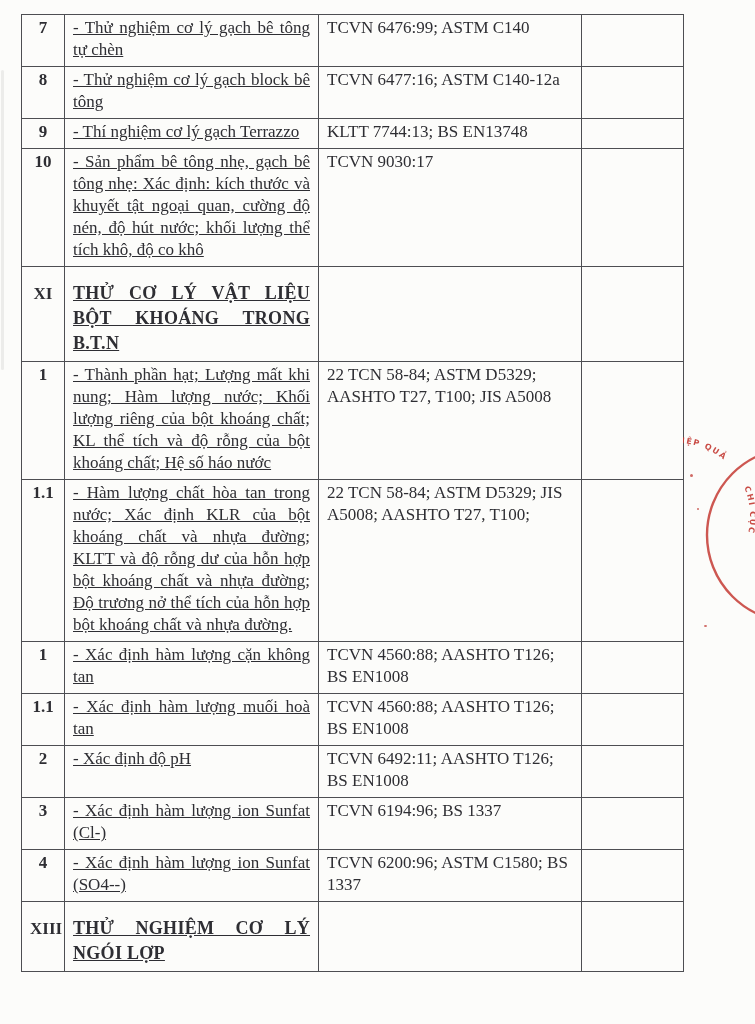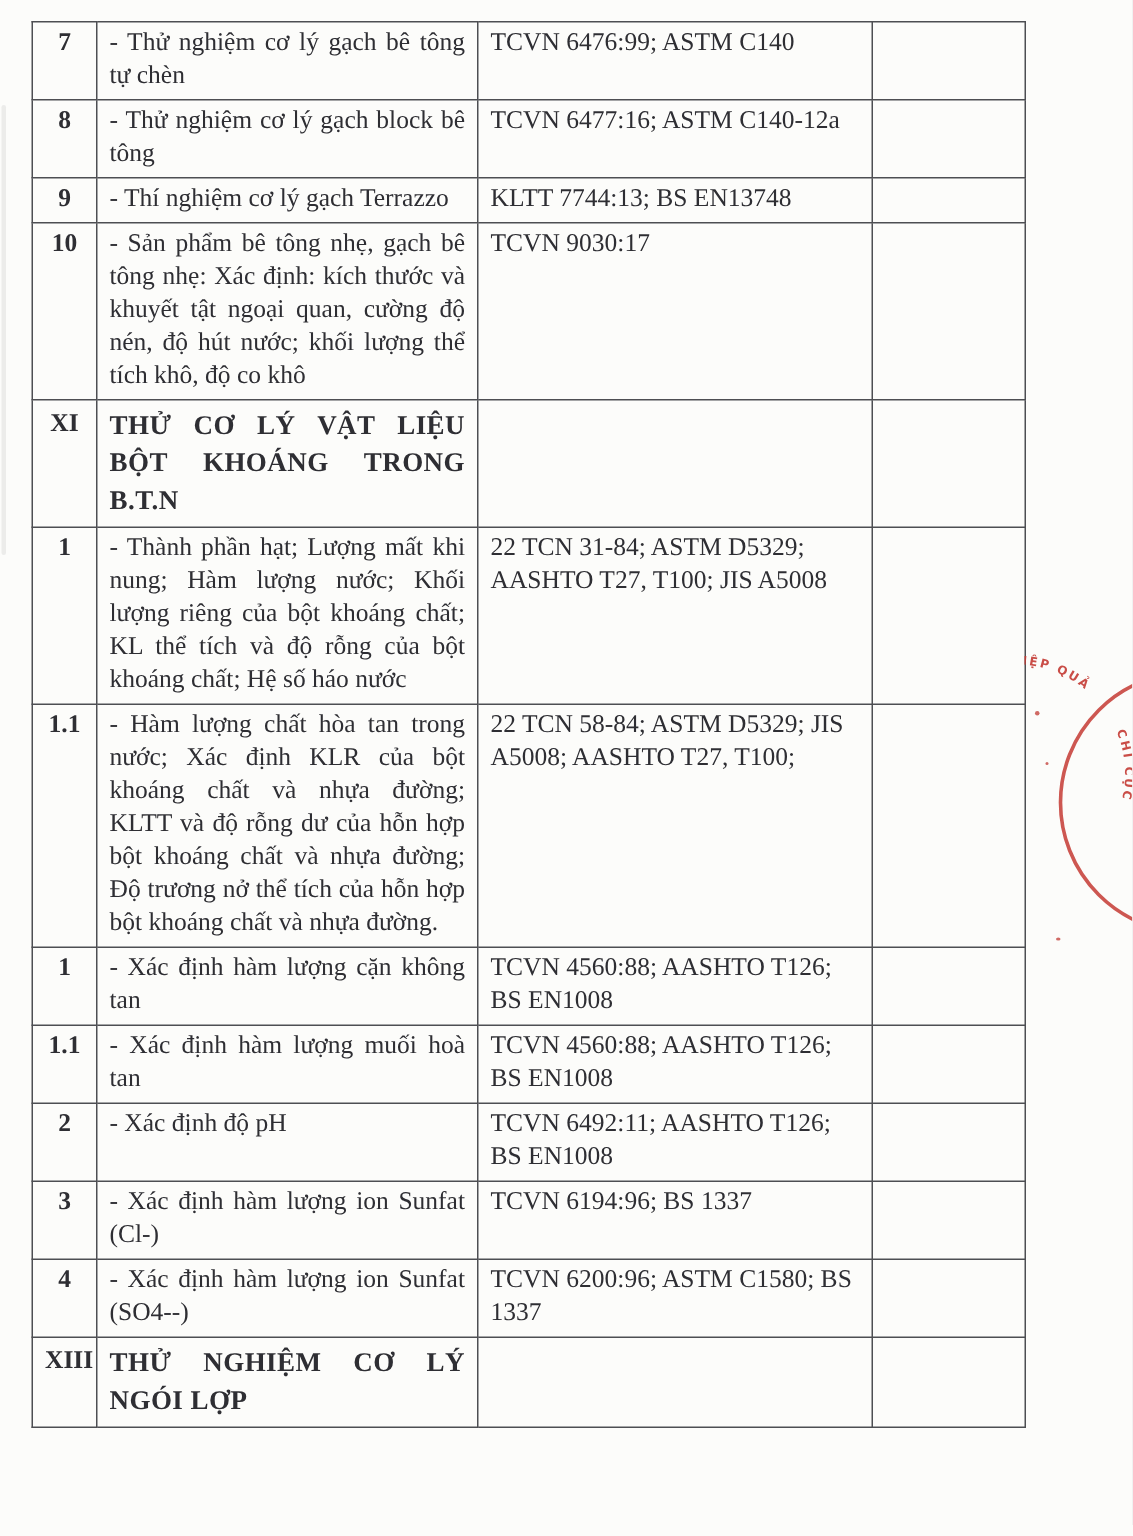--- a/index.html
+++ b/index.html
@@ -50,35 +50,36 @@
   td.no {
     text-align: center;
     font-weight: bold;
     padding-left: 2px;
     padding-right: 2px;
     padding-top: 3px;
   }
   td.desc {
     text-align: justify;
     min-height: 22px;
+    text-decoration: underline;
   }
   td.std {
     padding-left: 11px;
   }
   td.notes { padding: 0; }
   tr.section td.desc {
     font-weight: bold;
     font-size: 18px;
     line-height: 25px;
     letter-spacing: .3px;
-    padding-top: 4px;
+    padding-top: 14px;
   }
   tr.section td.no {
     font-size: 17px;
-    padding-top: 4px;
+    padding-top: 16px;
   }
   tr td { background: transparent; }
   
   .stamp {
     position: absolute;
     left: 683px;
     top: 430px;
     width: 72px;
     height: 220px;
     pointer-events: none;
@@ -135,21 +136,21 @@
         </tr>
         <tr class="section">
           <td class="no">XI</td>
           <td class="desc">THỬ CƠ LÝ VẬT LIỆU BỘT KHOÁNG TRONG B.T.N</td>
           <td class="std"></td>
           <td class="notes"></td>
         </tr>
         <tr>
           <td class="no">1</td>
           <td class="desc">- Thành phần hạt; Lượng mất khi nung; Hàm lượng nước; Khối lượng riêng của bột khoáng chất; KL thể tích và độ rỗng của bột khoáng chất; Hệ số háo nước</td>
-          <td class="std">22 TCN 31-84; ASTM D5329; AASHTO T27, T100; JIS A5008</td>
+          <td class="std">22 TCN 58-84; ASTM D5329; AASHTO T27, T100; JIS A5008</td>
           <td class="notes"></td>
         </tr>
         <tr>
           <td class="no">1.1</td>
           <td class="desc">- Hàm lượng chất hòa tan trong nước; Xác định KLR của bột khoáng chất và nhựa đường; KLTT và độ rỗng dư của hỗn hợp bột khoáng chất và nhựa đường; Độ trương nở thể tích của hỗn hợp bột khoáng chất và nhựa đường.</td>
           <td class="std">22 TCN 58-84; ASTM D5329; JIS A5008; AASHTO T27, T100;</td>
           <td class="notes"></td>
         </tr>
         <tr>
           <td class="no">1</td>

